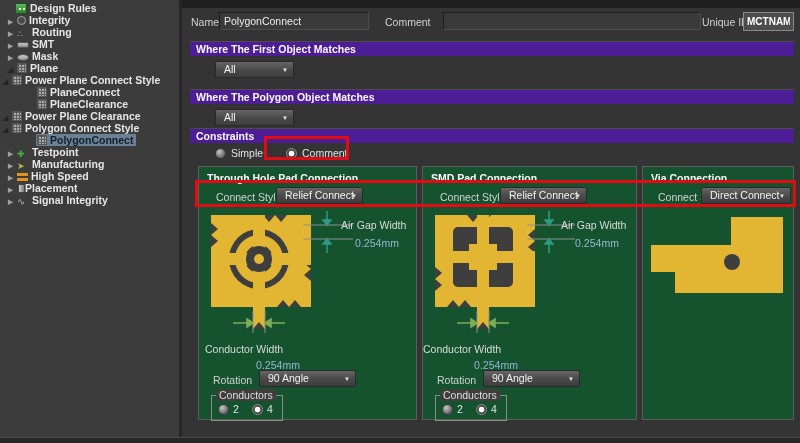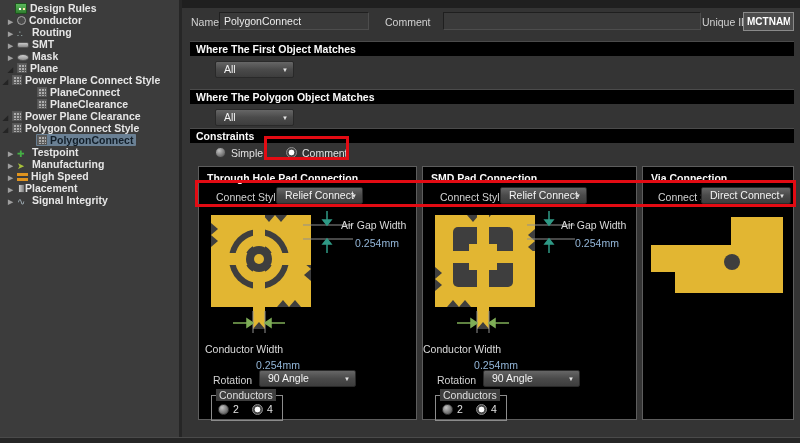--- a/index.html
+++ b/index.html
@@ -34,32 +34,32 @@
   .icon-highspeed{ width:11px; height:8px; margin-top:1px; background:repeating-linear-gradient(180deg,#e0941e 0 3px,transparent 3px 5px); }
   .icon-placement{ width:7px; height:9px; margin:1px 0 0 1px; background:linear-gradient(90deg,#d0d0d0,#777); border:1px solid #444; }
   .icon-signal::before{ content:"\223F"; color:#a9b7bf; font-size:10px; line-height:11px; }
   
   .main{ position:absolute; left:182px; top:0; width:618px; height:437px; background:#343434; }
   .topstrip{ position:absolute; left:0; top:0; width:618px; height:8px; background:#1f1f1f; }
   .lbl{ position:absolute; color:#d2d2d2; }
   .field{ position:absolute; background:#3a3a3a; border:1px solid #1f1f1f; border-bottom-color:#4d4d4d; border-right-color:#4d4d4d;
     color:#ececec; font-family:inherit; font-size:10.5px; padding:0 4px; height:18px; outline:none; }
   .uid{ background:#4c4c4c; border:1px solid #8a8a8a; font-weight:bold; color:#fff; font-size:10px; padding:0 3px; }
-  .bar{ position:absolute; left:8px; width:604px; height:15px; background:#000000; border-top:1px solid #4b4b4b;
+  .bar{ position:absolute; left:8px; width:604px; height:15px; background:#4c1d95; border-top:1px solid #4b4b4b;
     color:#fafafa; font-weight:bold; line-height:14px; padding-left:6px; }
   .dd{ position:absolute; background:linear-gradient(#666,#4a4a4a 50%,#3d3d3d); border:1px solid #292929; border-radius:2px;
     color:#f4f4f4; line-height:15px; padding-left:8px; height:17px; }
   .dd::after{ content:"\25BC"; position:absolute; right:5px; top:0; font-size:6px; line-height:16px; color:#e3e3e3; }
   .radio{ display:inline-block; width:11px; height:11px; border-radius:50%; flex:none;
     background:radial-gradient(circle at 35% 30%,#c4c4c4,#6a6a6a 70%,#4f4f4f); border:1px solid #3a3a3a; }
   .radio.on{ background:radial-gradient(circle,#ffffff 0 2.6px,#454545 3.2px 100%); border:1px solid #8d8d8d; }
-  .ropt{ position:absolute; display:inline-flex; align-items:flex-start; gap:5px; color:#e2e2e2; }
+  .ropt{ position:absolute; display:inline-flex; align-items:flex-end; gap:5px; color:#e2e2e2; }
   .hl{ position:absolute; border:3px solid #e30b13; z-index:50; pointer-events:none; }
   
-  .panel{ position:absolute; top:166px; height:254px; background:#000000; border:1px solid #5d5d5d; }
+  .panel{ position:absolute; top:166px; height:254px; background:#14532d; border:1px solid #5d5d5d; }
   .ptitle{ position:absolute; left:8px; top:5px; font-weight:bold; color:#fafafa; }
   .meas-name{ position:absolute; color:#dadada; }
   .meas-val{ position:absolute; color:#93b6d8; text-align:center; }
   .gbox{ position:absolute; border:1px solid #8c8c8c; }
   .gleg{ position:absolute; top:-7px; left:4px; background:#3e3e3e; padding:0 3px; color:#dedede; }
   .copt{ position:absolute; display:inline-flex; align-items:center; gap:4px; color:#e2e2e2; }
   .diag{ position:absolute; }
 </style>
 </head>
 <body>
@@ -71,21 +71,21 @@
       <span class="tw"></span>
       <span class="thl">
           <span class="ti icon-designrules"></span>
           <span>Design Rules</span>
         </span>
     </div>
     <div class="trow lvl1">
       <span class="tw arr-c"></span>
       <span class="thl">
           <span class="ti icon-electrical"></span>
-          <span>Conductor</span>
+          <span>Integrity</span>
         </span>
     </div>
     <div class="trow lvl1">
       <span class="tw arr-c"></span>
       <span class="thl">
           <span class="ti icon-routing"></span>
           <span>Routing</span>
         </span>
     </div>
     <div class="trow lvl1">

